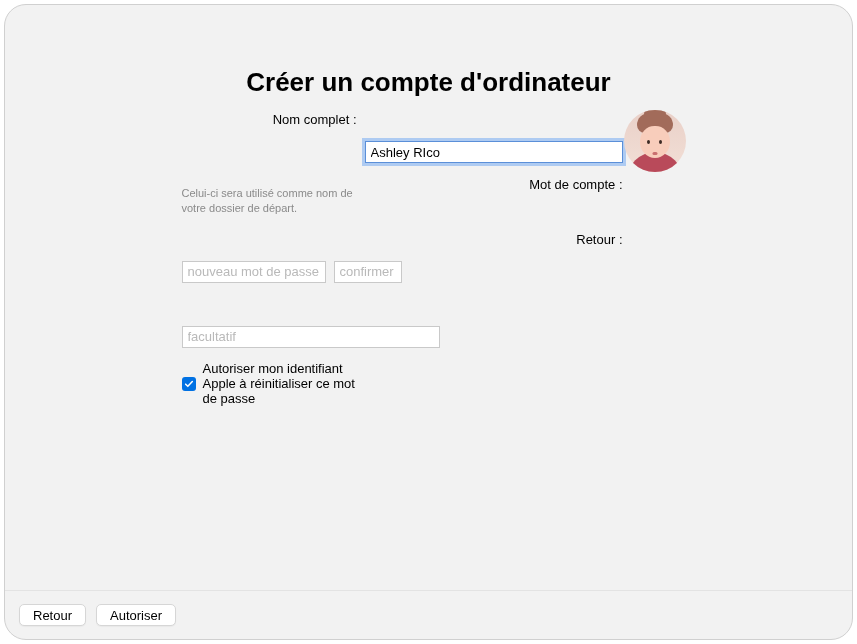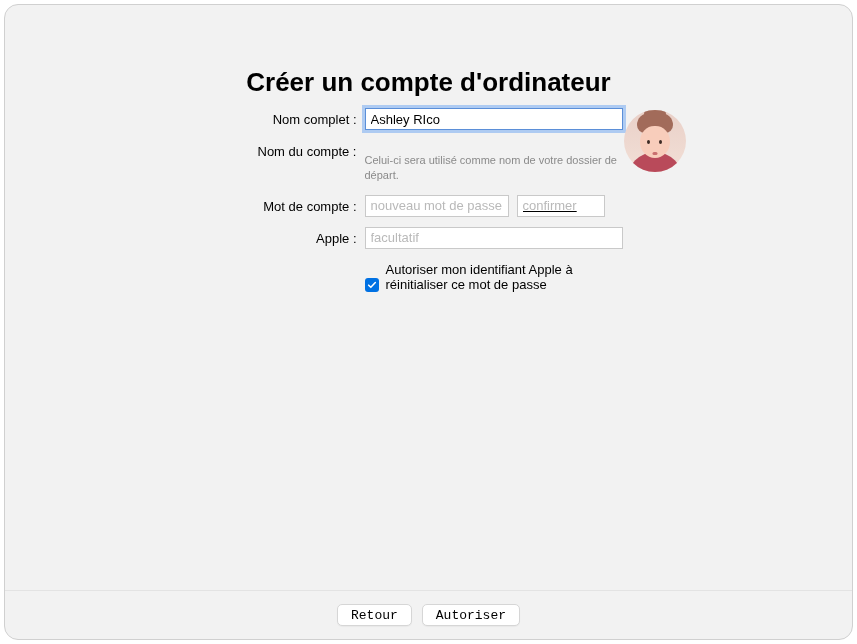--- a/index.html
+++ b/index.html
@@ -12,21 +12,21 @@
       background: #fff;
       width: 857px;
       height: 644px;
       overflow: hidden;
     }
     .window {
       width: 849px;
       height: 636px;
       margin: 4px;
       border: 1px solid #d0d0d0;
-      border-radius: 14px;
+      border-radius: 22px;
       background: #f2f2f2;
       position: relative;
       display: flex;
       flex-direction: column;
     }
     .content {
       flex: 1;
       padding-top: 62px;
       text-align: center;
     }
@@ -63,20 +63,21 @@
     .input {
       width: 258px;
       height: 22px;
       border: 1px solid #c9c9c9;
       background: #fff;
       font-size: 13px;
       padding: 2px 5px;
       outline: none;
       font-family: inherit;
       color: #000;
+      margin-top: 33px;
     }
     .input.focused {
       border: 1px solid #5b8fd8;
       box-shadow: 0 0 0 3px rgba(0, 103, 244, 0.28);
     }
     .input::placeholder {
       color: #b9b9b9;
     }
     .helper-text {
       font-size: 11px;
@@ -90,26 +91,25 @@
     }
     .field-cell.tight { margin-bottom: 0; }
     .password-row {
       display: flex;
       gap: 8px;
     }
     .input.half {
       width: 144px;
     }
     .input.conf {
-      width: 88px;
-      text-decoration: underline;
+      width: 68px;
     }
     .checkbox-wrap {
       display: flex;
-      align-items: flex-end;
+      align-items: center;
       gap: 7px;
       font-size: 13px;
       color: #000;
       margin-top: 3px;
     }
     .checkbox-box {
       width: 14px;
       height: 14px;
       border-radius: 3px;
       background: #0071e3;
@@ -190,25 +190,24 @@
       transform: translateX(-50%);
       width: 56px;
       height: 28px;
       background: #b94a5a;
       border-radius: 28px 28px 0 0;
     }
     .footer {
       height: 49px;
       border-top: 1px solid #e3e3e3;
       display: flex;
-      justify-content: center;
+      justify-content: flex-start;
       align-items: center;
       padding: 18px 14px;
       gap: 10px;
-      font-family: Liberation Mono, monospace;
     }
     .btn {
       height: 22px;
       padding: 0 13px;
       font-size: 13px;
       border: 1px solid #d6d6d6;
       border-radius: 5px;
       background: #fff;
       color: #000;
       box-shadow: 0 1px 1px rgba(0,0,0,0.04);
@@ -224,34 +223,33 @@
     <h1 class="title">Créer un compte d'ordinateur</h1>
 
     <div class="form-area">
       <div class="form-grid">
 
         <div class="label">Nom complet :</div>
         <div class="field-cell">
           <input class="input focused" type="text" value="Ashley RIco" style="">
         </div>
 
-        <div class="label">Nom du compte :</div>
         <div class="field-cell tight">
           <div class="helper-text">Celui-ci sera utilisé comme nom de votre dossier de départ.</div>
         </div>
 
         <div class="label">Mot de compte :</div>
         <div class="field-cell">
           <div class="password-row">
             <input class="input half" type="password" placeholder="nouveau mot de passe" style="">
             <input class="input conf" type="password" placeholder="confirmer" style="">
           </div>
         </div>
 
-        <div class="label">Apple :</div>
+        <div class="label">Retour :</div>
         <div class="field-cell">
           <input class="input" type="text" placeholder="facultatif" style="">
         </div>
 
         <div></div>
         <div class="field-cell">
           <label class="checkbox-wrap">
             <span class="checkbox-box">
               <svg viewBox="0 0 12 12">
                   <path d="M2 6.2 L4.6 8.8 L10 3" stroke="#fff" stroke-width="1.8" fill="none" stroke-linecap="round" stroke-linejoin="round"></path>

